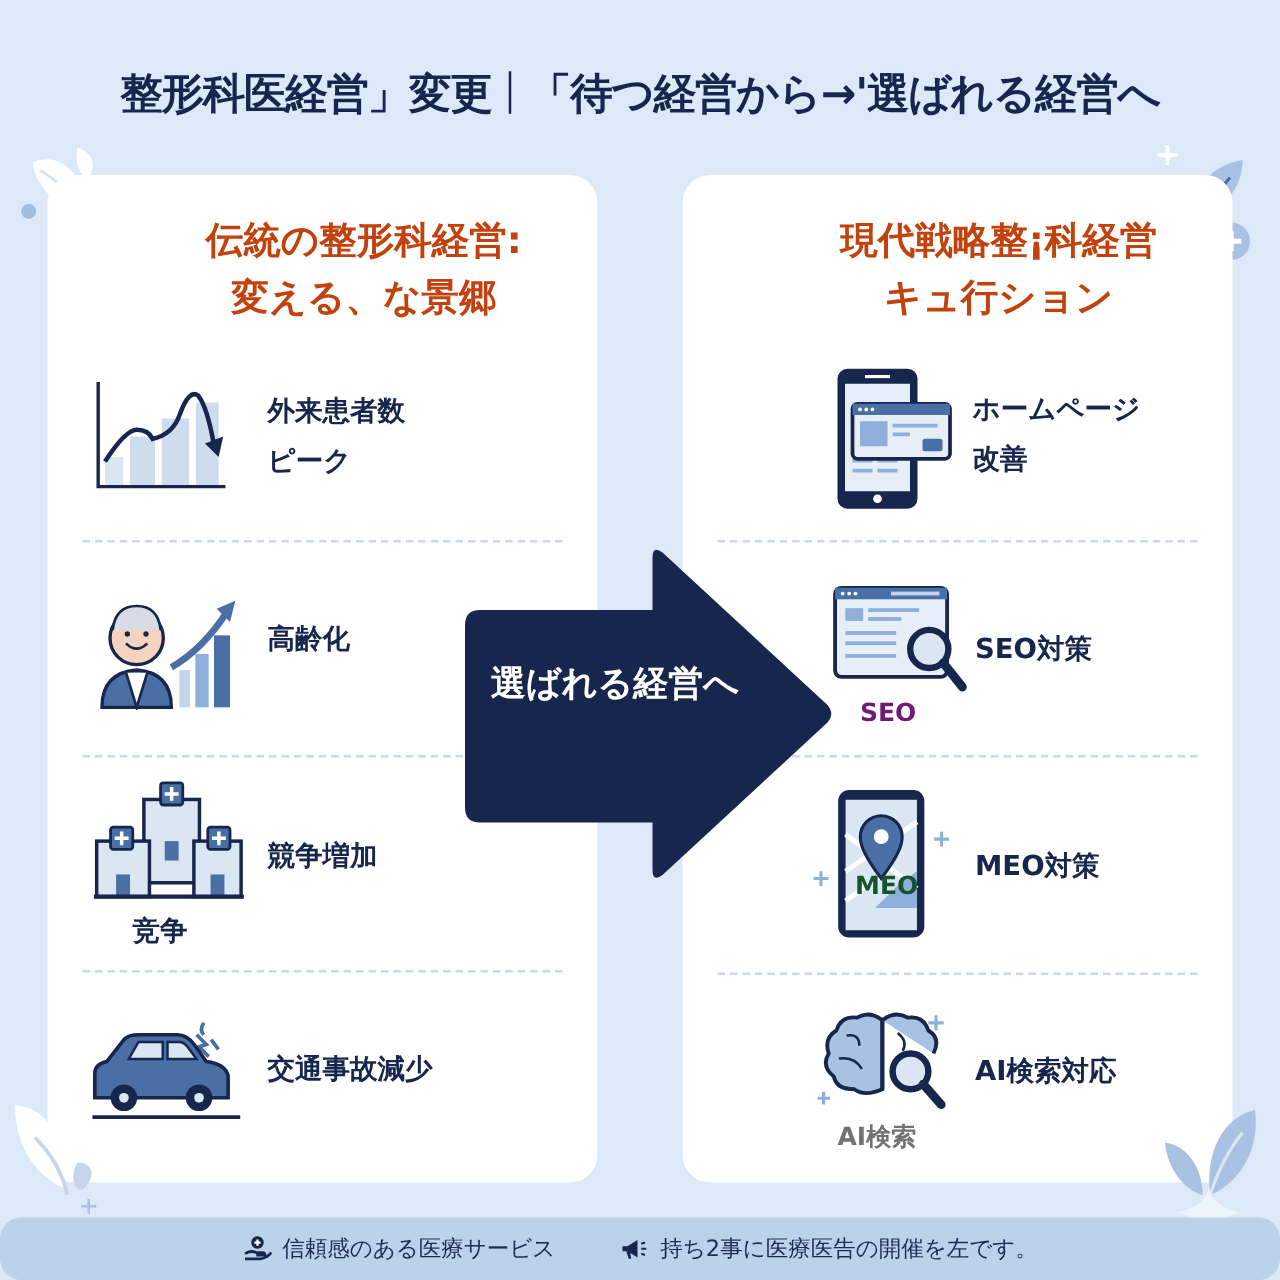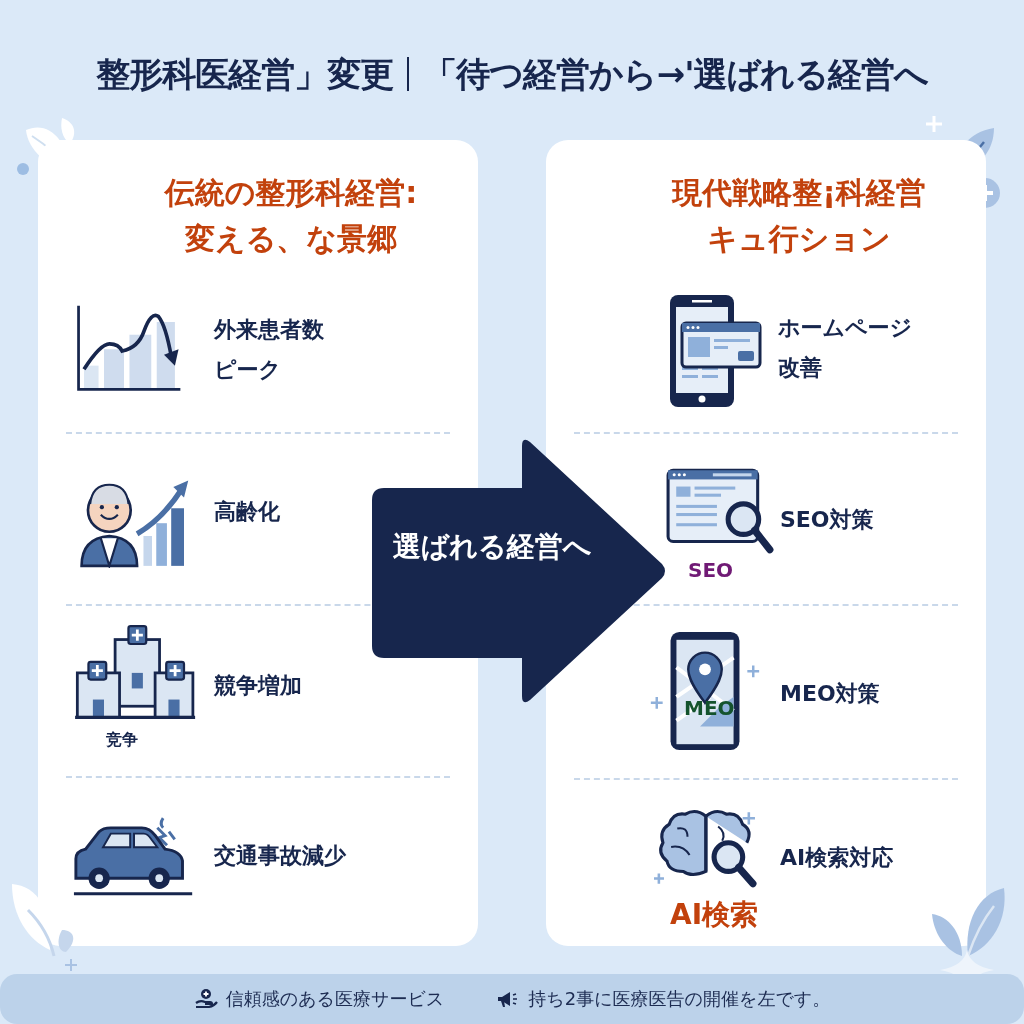--- a/index.html
+++ b/index.html
@@ -143,21 +143,21 @@
       <rect x="14" y="34" width="16" height="16" rx="2" fill="#4a6fa5" stroke="#17264d" stroke-width="2"></rect>
       <path d="M22 37V47M17 42H27" stroke="#fff" stroke-width="2.5"></path>
       <rect x="74" y="44" width="34" height="40" fill="#dbe6f3" stroke="#17264d" stroke-width="2.5"></rect>
       <rect x="84" y="34" width="16" height="16" rx="2" fill="#4a6fa5" stroke="#17264d" stroke-width="2"></rect>
       <path d="M92 37V47M87 42H97" stroke="#fff" stroke-width="2.5"></path>
       <rect x="18" y="68" width="10" height="16" fill="#4a6fa5"></rect>
       <rect x="86" y="68" width="10" height="16" fill="#4a6fa5"></rect>
       <rect x="53" y="44" width="10" height="14" fill="#4a6fa5"></rect>
       <path d="M2 84H110" stroke="#17264d" stroke-width="3"></path>
     </svg>
-    <div style="position:absolute;left:68px;top:106px;font-size:16px;font-weight:bold;color:#17264d">竞争</div>
+    <div style="position:absolute;left:68px;top:106px;font-size:22px;font-weight:bold;color:#17264d">竞争</div>
     <div class="label" style="left:176px;top:42px">
       <div>競争増加</div>
     </div>
   </div>
   <div class="divider" style="top:636px"></div>
 
   <div class="item" style="top:660px">
     <svg class="icon" viewBox="0 0 130 90" style="left:34px;top:10px;width:126px;height:88px">
       <path d="M94 8 Q90 14 94 18M88 18 L96 26 L90 28 L98 36M100 22 L106 30" stroke="#4a6fa5" stroke-width="3" fill="none"></path>
       <path d="M4 70 V50 Q4 42 14 40 L28 22 Q32 18 40 18 H72 Q80 18 86 26 L96 40 Q112 42 114 52 V70Z" fill="#4a6fa5" stroke="#17264d" stroke-width="3"></path>
@@ -254,21 +254,21 @@
     <svg class="icon" viewBox="0 0 110 90" style="left:108px;top:0;width:114px;height:92px">
       <path d="M92 6V18M86 12H98" stroke="#8fb0da" stroke-width="2.5"></path>
       <path d="M4 66V76M-1 71H9" stroke="#8fb0da" stroke-width="2.5"></path>
       <path d="M50 10 Q40 2 30 8 Q18 6 14 18 Q4 24 8 36 Q2 46 12 54 Q14 64 28 64 Q36 70 50 64Z" fill="#a9c2e3" stroke="#17264d" stroke-width="3"></path>
       <path d="M50 10 Q60 2 70 8 Q82 6 86 18 Q96 24 90 36" fill="#a9c2e3" stroke="#17264d" stroke-width="3"></path>
       <path d="M50 10 V64" stroke="#17264d" stroke-width="3"></path>
       <path d="M22 22 Q32 20 32 30 M16 40 Q28 38 34 48 M62 20 Q70 26 66 34" stroke="#17264d" stroke-width="2" fill="none"></path>
       <circle cx="72" cy="50" r="14" fill="#dbe6f3" stroke="#17264d" stroke-width="5"></circle>
       <path d="M82 60 L96 76" stroke="#17264d" stroke-width="7" stroke-linecap="round"></path>
     </svg>
-    <div style="position:absolute;left:124px;top:90px;font-size:28px;font-weight:bold;color:#c2410c">AI検索</div>
+    <div style="position:absolute;left:124px;top:90px;font-size:20px;font-weight:bold;color:#737373">AI検索</div>
     <div class="label" style="left:234px;top:32px">
       <div>AI検索対応</div>
     </div>
   </div>
 </div>
 
 <svg class="arrow" viewBox="0 0 296 270">
   <path d="M12 52 H150 V10 Q150 0 158 6 L290 128 Q296 135 290 142 L158 264 Q150 270 150 260 V222 H12 Q0 222 0 210 V64 Q0 52 12 52Z" fill="#17264d"></path>
 </svg>
 <div class="arrow-text">

